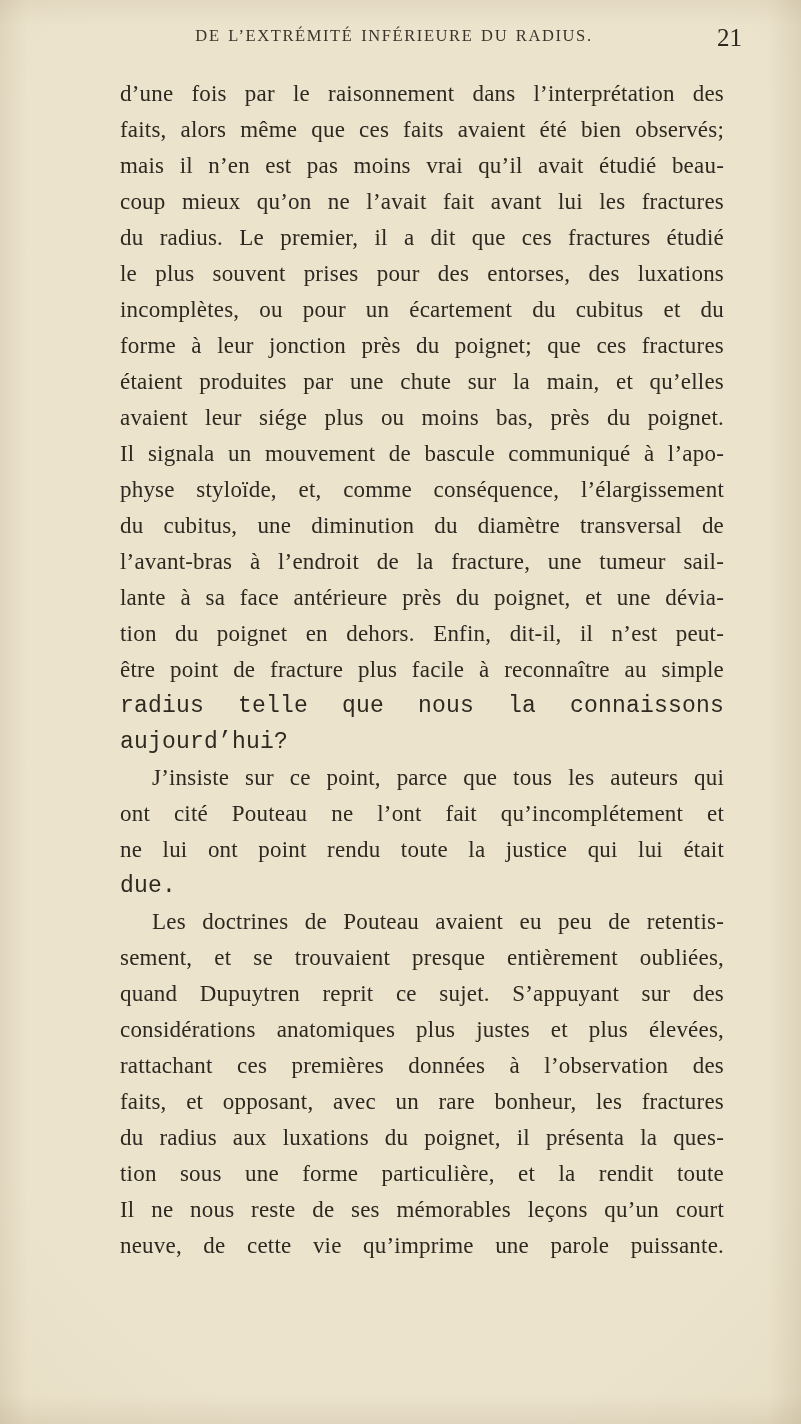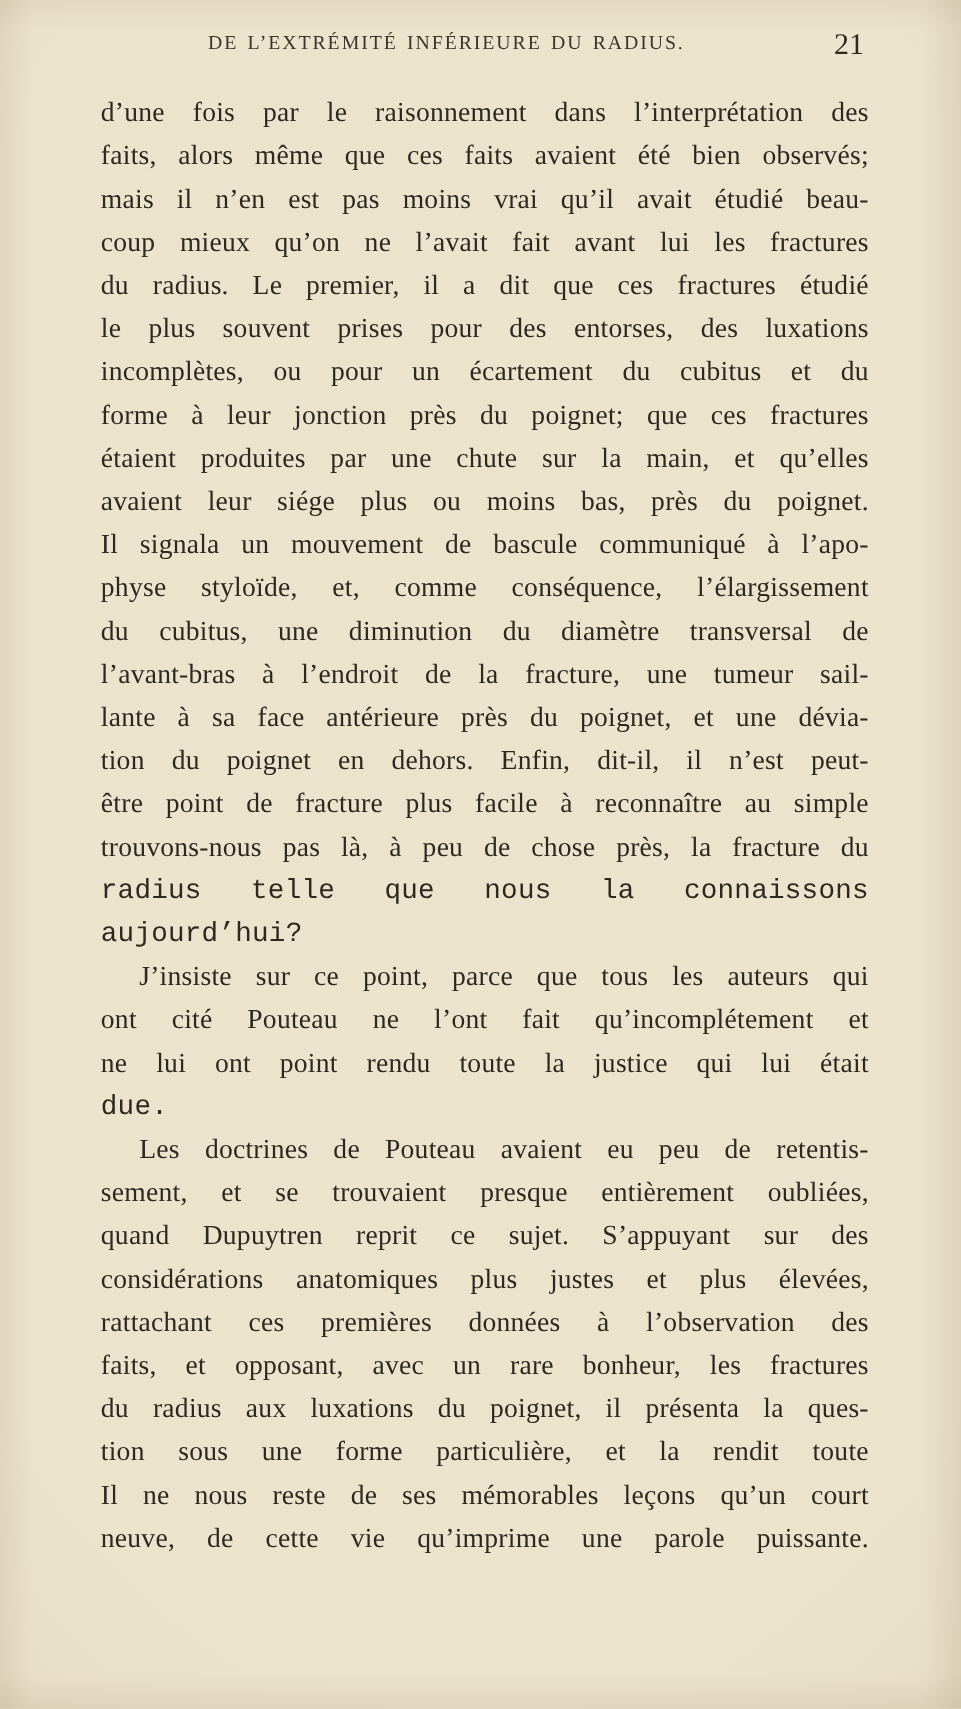--- a/index.html
+++ b/index.html
@@ -27,21 +27,21 @@
       linear-gradient(90deg, rgba(120,100,60,0.10) 0, rgba(120,100,60,0) 28px),
       linear-gradient(270deg, rgba(120,100,60,0.12) 0, rgba(120,100,60,0) 34px),
       linear-gradient(0deg, rgba(120,100,60,0.10) 0, rgba(120,100,60,0) 30px),
       linear-gradient(180deg, rgba(120,100,60,0.08) 0, rgba(120,100,60,0) 26px);
     pointer-events: none;
   }
 
   .running-head {
     position: absolute;
     top: 26px;
-    left: 80px;
+    left: 102px;
     width: 640px;
     height: 26px;
   }
   .running-title {
     position: absolute;
     left: 0;
     right: 56px;
     text-align: center;
     font-size: 16.5px;
     letter-spacing: 1.6px;
@@ -63,20 +63,21 @@
     left: 84px;
     width: 640px;
   }
   .line {
     font-size: 23px;
     line-height: 36px;
     text-align: justify;
     text-align-last: justify;
     letter-spacing: 0.2px;
     text-rendering: optimizeLegibility;
+    margin-left: 36px;
   }
   .line.end {
     text-align-last: left;
     font-family: Liberation Mono, monospace;
   }
   .para.indented .line:first-child {
     text-indent: 32px;
   }
 </style>
 </head>
@@ -102,21 +103,20 @@
       <div class="line">forme à leur jonction près du poignet; que ces fractures</div>
       <div class="line">étaient produites par une chute sur la main, et qu’elles</div>
       <div class="line">avaient leur siége plus ou moins bas, près du poignet.</div>
       <div class="line">Il signala un mouvement de bascule communiqué à l’apo-</div>
       <div class="line">physe styloïde, et, comme conséquence, l’élargissement</div>
       <div class="line">du cubitus, une diminution du diamètre transversal de</div>
       <div class="line">l’avant-bras à l’endroit de la fracture, une tumeur sail-</div>
       <div class="line">lante à sa face antérieure près du poignet, et une dévia-</div>
       <div class="line">tion du poignet en dehors. Enfin, dit-il, il n’est peut-</div>
       <div class="line">être point de fracture plus facile à reconnaître au simple</div>
-      <div class="line">trouvons-nous pas là, à peu de chose près, la fracture du</div>
       <div class="line end">radius telle que nous la connaissons aujourd’hui?</div>
     </div>
 
     <div class="para indented">
       <div class="line">J’insiste sur ce point, parce que tous les auteurs qui</div>
       <div class="line">ont cité Pouteau ne l’ont fait qu’incomplétement et</div>
       <div class="line">ne lui ont point rendu toute la justice qui lui était</div>
       <div class="line end">due.</div>
     </div>
 

